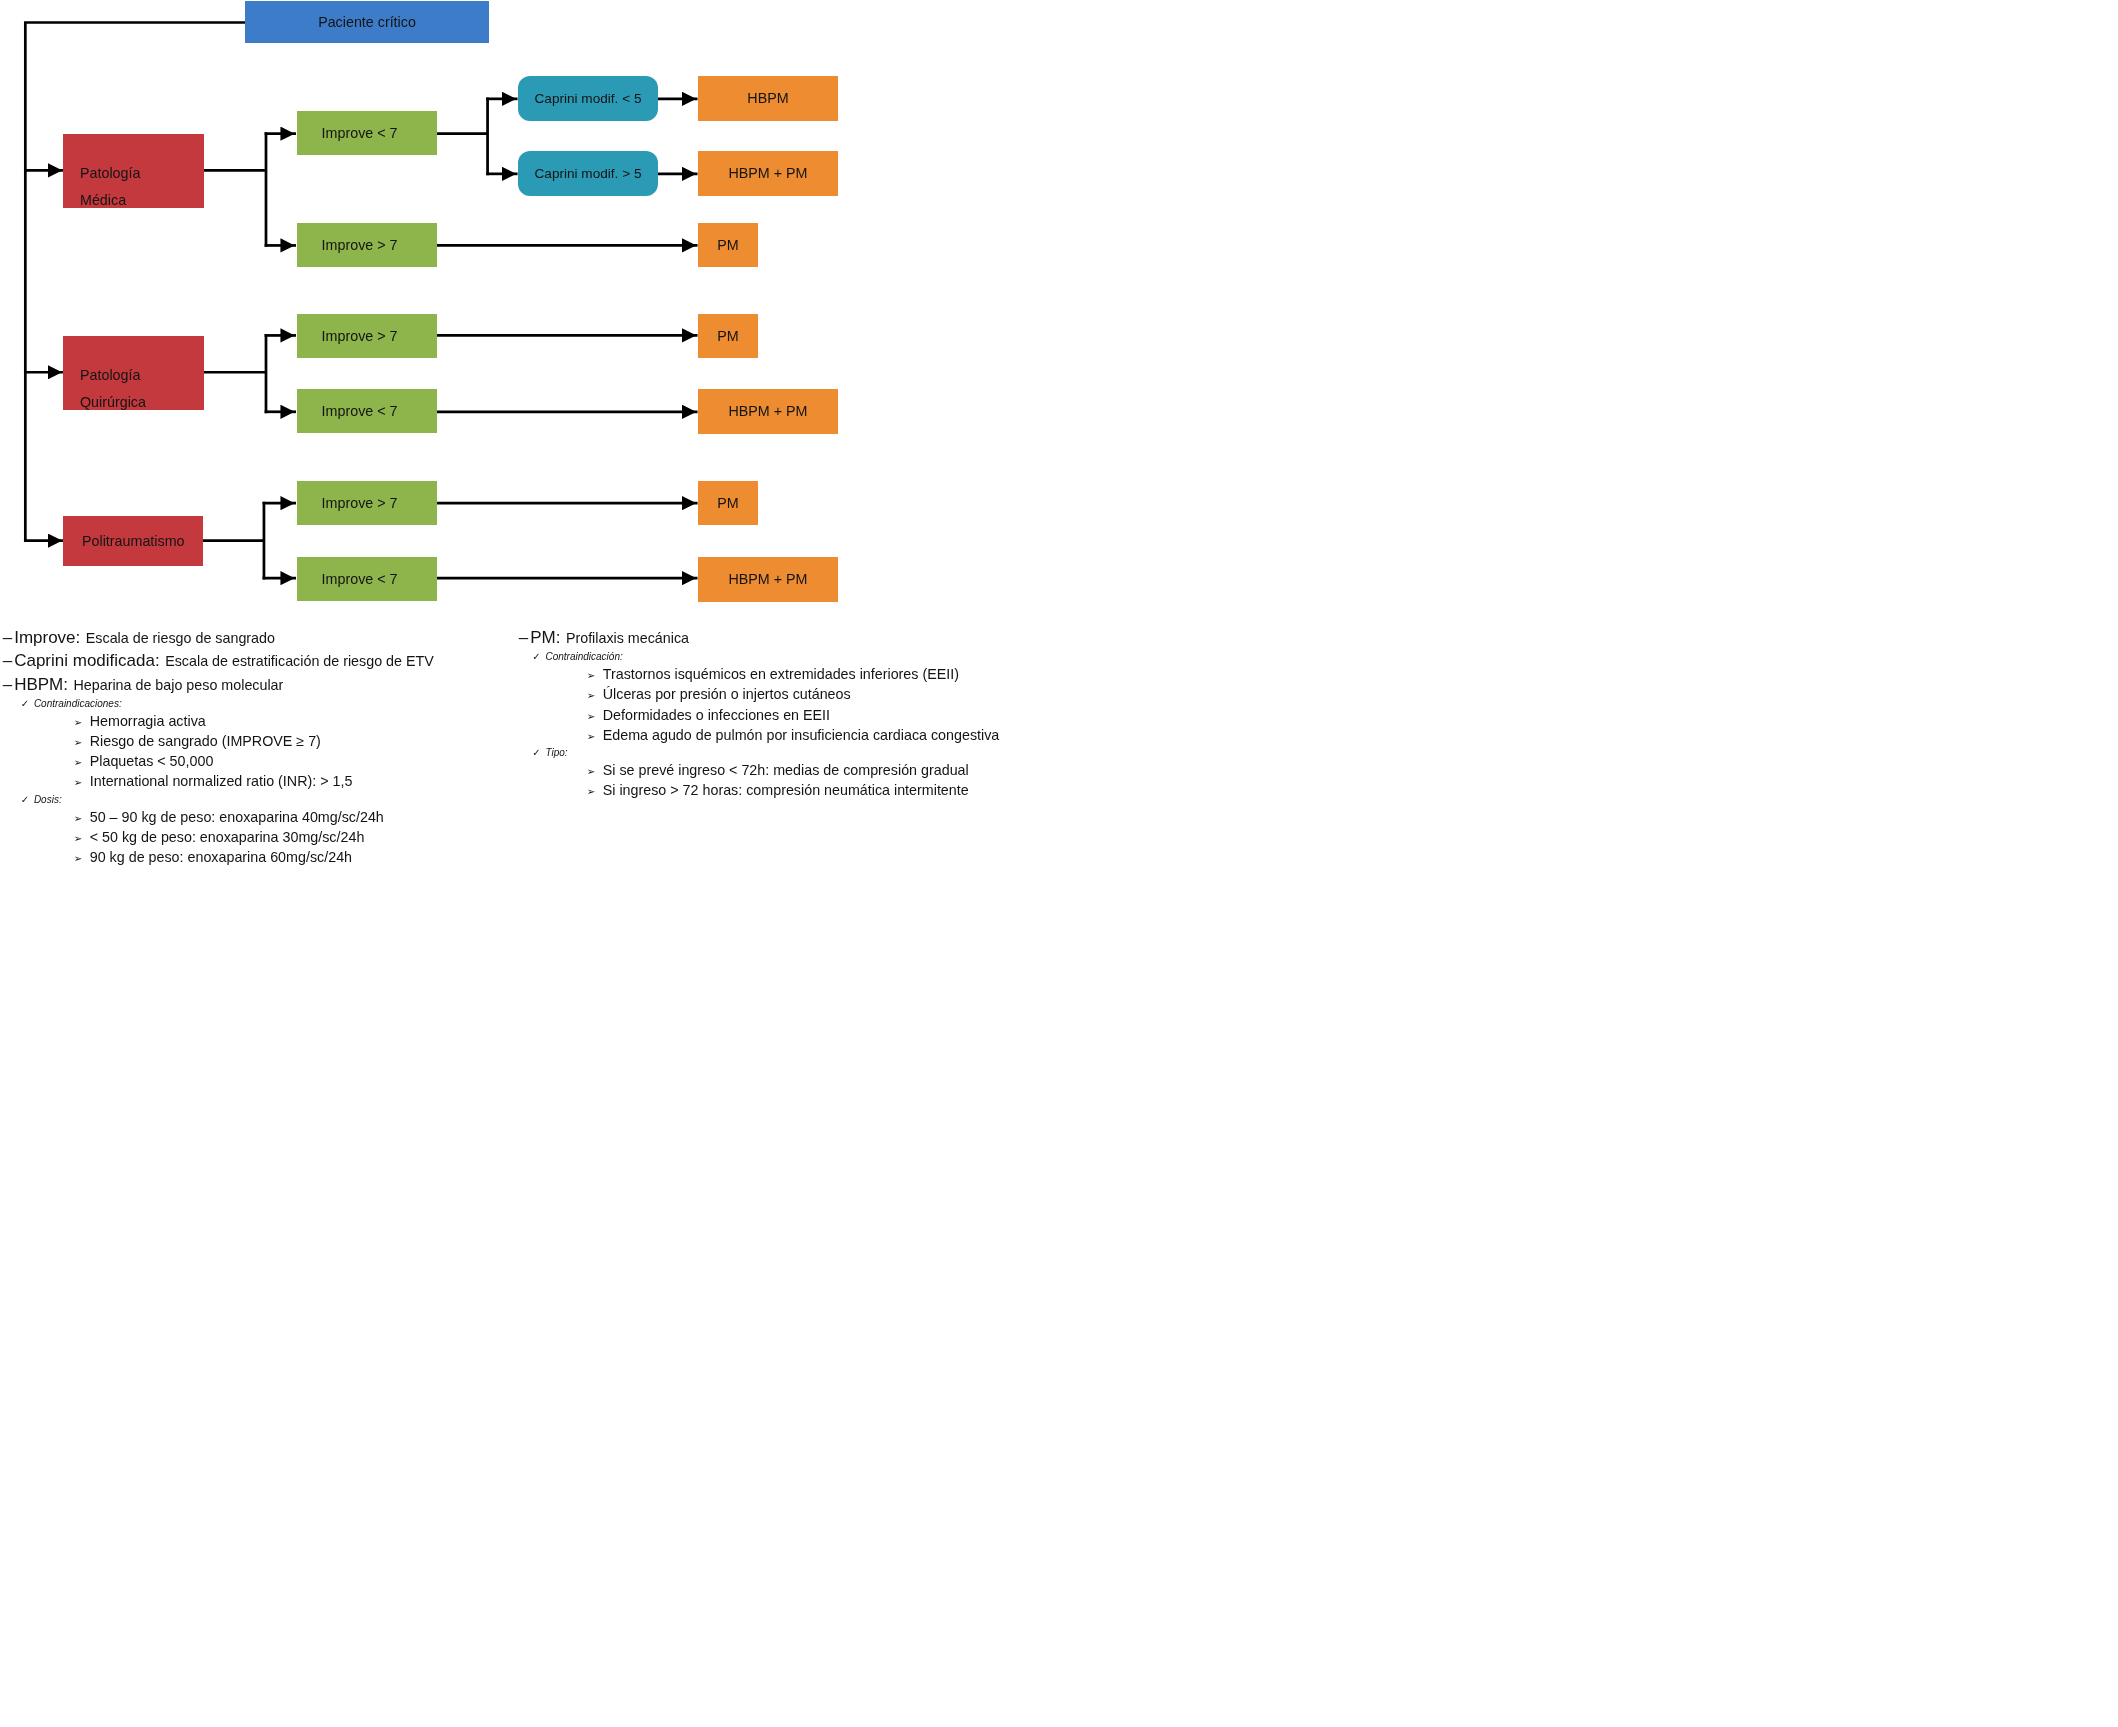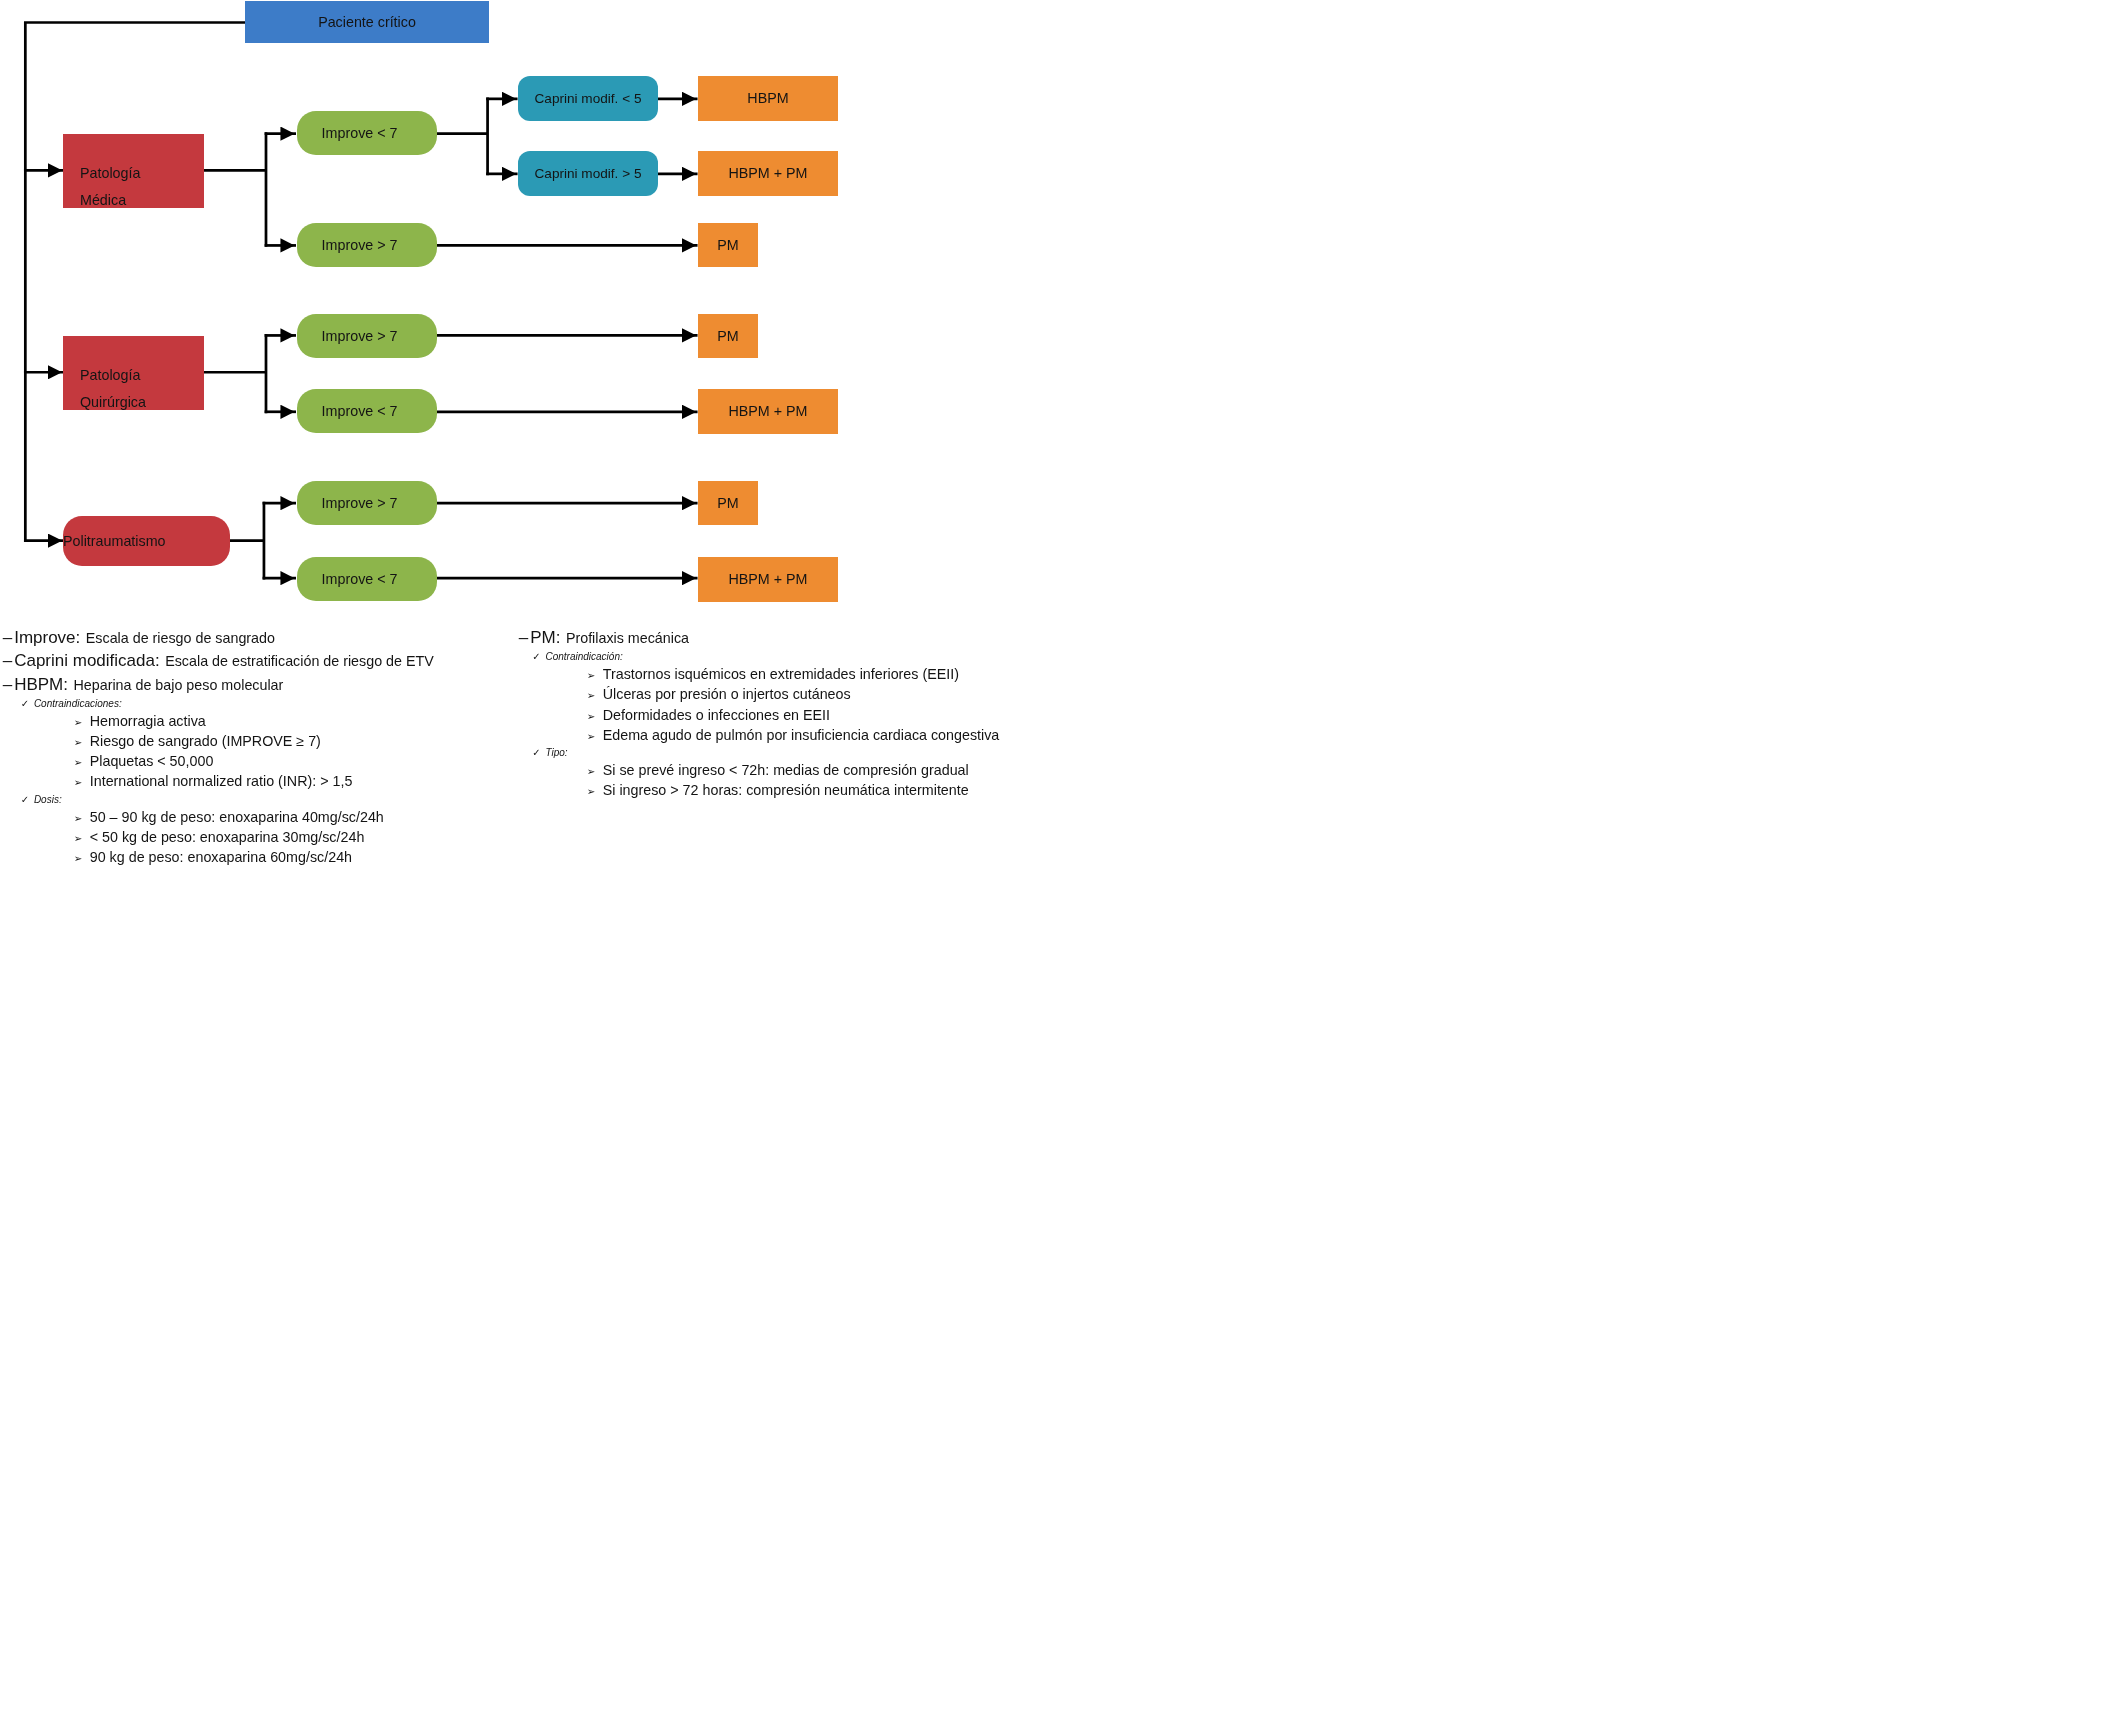--- a/index.html
+++ b/index.html
@@ -16,39 +16,39 @@
   .connectors { position: absolute; left: 0; top: 0; width: 1059px; height: 617px; }
   .node {
     position: absolute;
     display: flex;
     align-items: center;
     justify-content: center;
     font-size: 14.3px;
     line-height: 1.15;
     color: #141414;
   }
-  .node.align-left { justify-content: flex-start; border-radius: 19px; }
+  .node.align-left { justify-content: flex-start; }
   .blue   { background: var(--c-blue,   #3d7cc8); }
   .red    { background: var(--c-red,    #c4393e); }
   .green  { background: var(--c-green,  #8db54b); }
   .teal   { background: var(--c-teal,   #2b9ab5); border-radius: 12px; }
   .orange { background: var(--c-orange, #ee8c31); }
 
   .two-line {
     flex-direction: column;
     align-items: flex-start;
     justify-content: flex-end;
     gap: 10.2px;
     padding-left: 17px;
   }
 
   .n-root        { left: 245px;  top: 1.4px;   width: 244px; height: 42px; }
   .n-medica      { left: 63px;   top: 134px; width: 141px; height: 74px; }
   .n-quirurgica  { left: 63px;   top: 336px; width: 141px; height: 74px; }
-  .n-politrauma  { left: 63px;   top: 516px; width: 167px; height: 50px; padding-left: 0; }
+  .n-politrauma  { left: 63px;   top: 516px; width: 140px; height: 50px; padding-left: 19px; }
 
   .n-imp-lt7-med  { left: 297px; top: 111px; width: 140px; height: 44px; padding-left: 24.6px; }
   .n-imp-gt7-med  { left: 297px; top: 223px; width: 140px; height: 44px; padding-left: 24.6px; }
   .n-imp-gt7-quir { left: 297px; top: 314px; width: 140px; height: 44px; padding-left: 24.6px; }
   .n-imp-lt7-quir { left: 297px; top: 389px; width: 140px; height: 44px; padding-left: 24.6px; }
   .n-imp-gt7-poli { left: 297px; top: 481px; width: 140px; height: 44px; padding-left: 24.6px; }
   .n-imp-lt7-poli { left: 297px; top: 557px; width: 140px; height: 44px; padding-left: 24.6px; }
 
   .n-cap-lt5 { left: 518px; top: 76px; width: 140px; height: 45px; font-size: 13.6px; }
   .n-cap-gt5 { left: 518px; top: 151px; width: 140px; height: 45px; font-size: 13.6px; }

